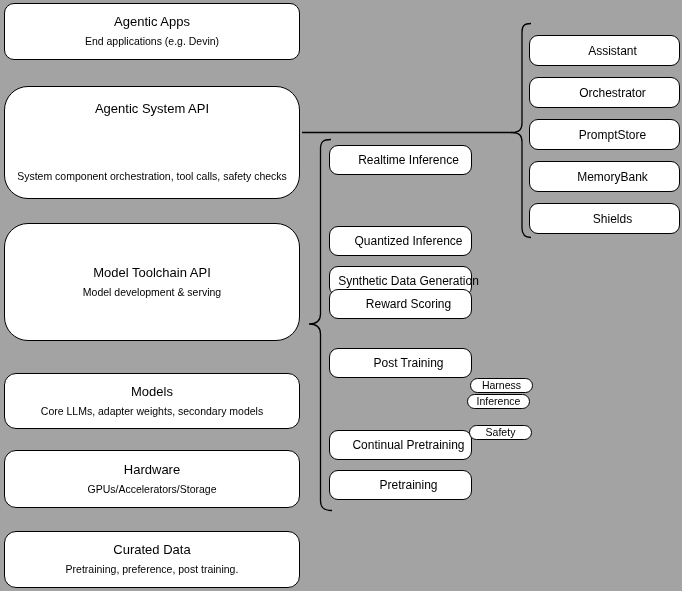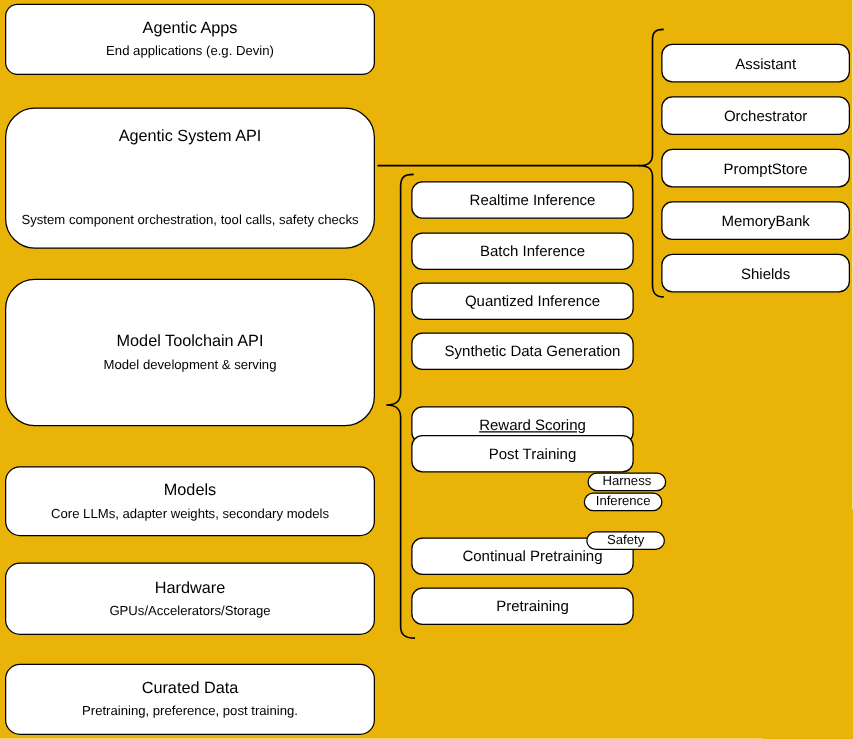--- a/index.html
+++ b/index.html
@@ -1,19 +1,19 @@
 <!DOCTYPE html>
 <html><head>
 <meta charset="utf-8">
 <style>
   html,body{margin:0;padding:0;background:#ffffff;}
   .canvas{
     position:relative;
     width:682px;height:591px;
-    background:#eab308;
+    background:#a3a3a3;
     font-family:"Liberation Sans", sans-serif;
     color:#000000;
     overflow:hidden;
   }
   .connectors{
     position:absolute;left:0;top:0;width:682px;height:591px;
     z-index:0;pointer-events:none;
   }
   .node{
     position:absolute;
@@ -22,21 +22,21 @@
     border:1.3px solid #000000;
     display:flex;flex-direction:column;
     align-items:center;justify-content:center;
     text-align:center;
     z-index:1;
     padding-left:16px;
   }
   .lbox{left:4px;width:296px;padding:2px 6px;}
   .lbox .title{font-size:13px;line-height:1.25;}
   .lbox .subtitle{font-size:10.5px;line-height:1.3;margin-top:5px;}
-  .mbox{left:329px;width:178px;height:30px;border-radius:9px;font-size:12px;white-space:nowrap;}
+  .mbox{left:329px;width:143px;height:30px;border-radius:9px;font-size:12px;white-space:nowrap;}
   .rbox{left:529px;width:151px;height:31px;border-radius:9px;font-size:12px;white-space:nowrap;}
   .pill{
     position:absolute;
     box-sizing:border-box;
     background:#ffffff;
     border:1.3px solid #000000;
     border-radius:8px;
     width:63px;height:15px;
     display:flex;align-items:center;justify-content:center;
     font-size:10.5px;line-height:1;white-space:nowrap;
@@ -80,30 +80,27 @@
   </div>
 
   <div class="node lbox" style="top:531px;height:57px;border-radius:12px;">
     <div class="title">Curated Data</div>
     <div class="subtitle">Pretraining, preference, post training.</div>
   </div>
 
   <div class="node mbox" style="top:145px;">
     <span>Realtime Inference</span>
   </div>
-  <div class="node mbox" style="top:186px;">
-    <span>Batch Inference</span>
-  </div>
   <div class="node mbox" style="top:226px;">
     <span>Quantized Inference</span>
   </div>
   <div class="node mbox" style="top:266px;">
     <span>Synthetic Data Generation</span>
   </div>
-  <div class="node mbox" style="top:325px;text-decoration:underline;">
+  <div class="node mbox" style="top:289px;">
     <span>Reward Scoring</span>
   </div>
   <div class="node mbox" style="top:348px;">
     <span>Post Training</span>
   </div>
   <div class="node mbox" style="top:430px;">
     <span>Continual Pretraining</span>
   </div>
   <div class="node mbox" style="top:470px;">
     <span>Pretraining</span>

